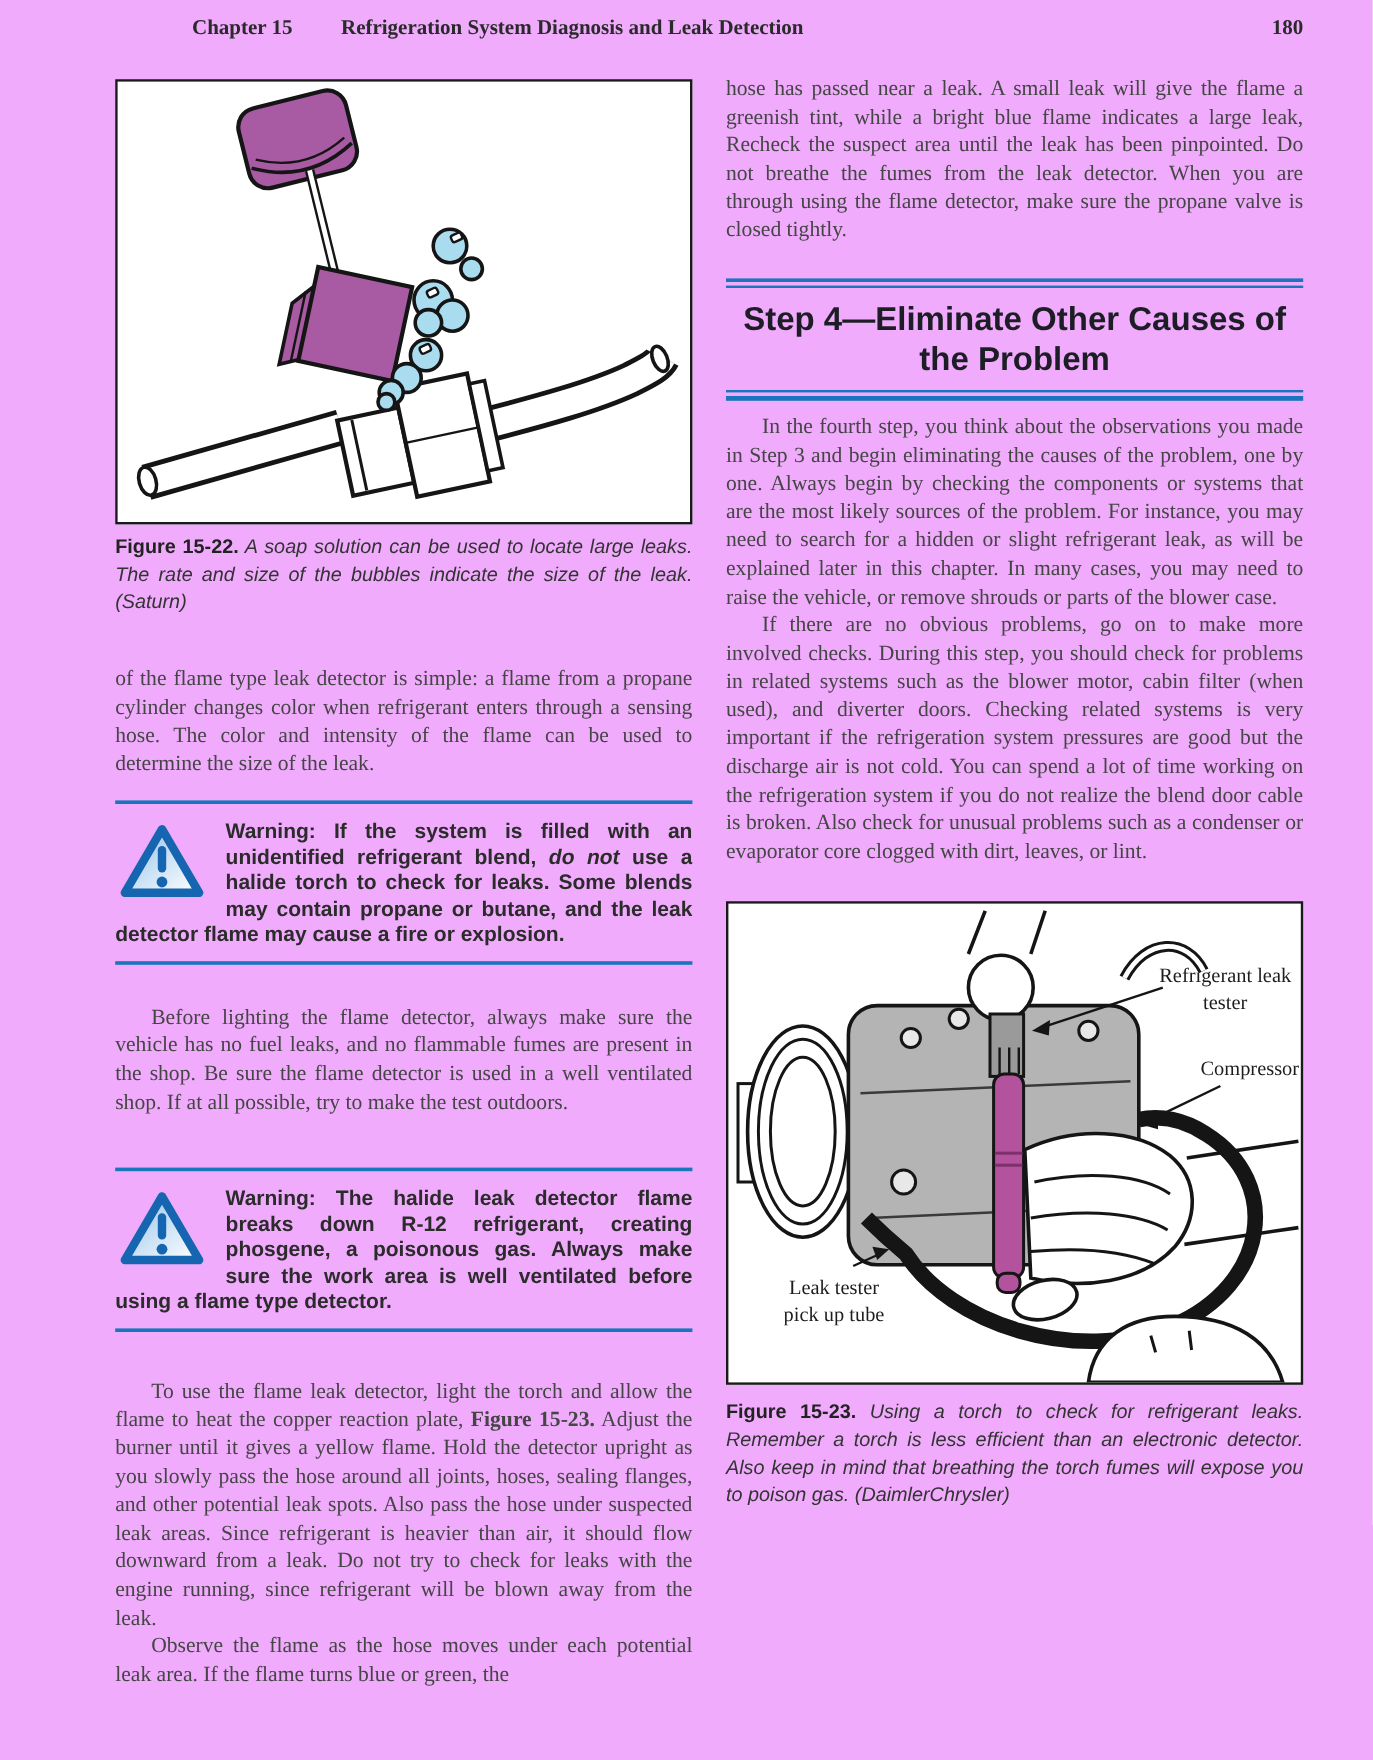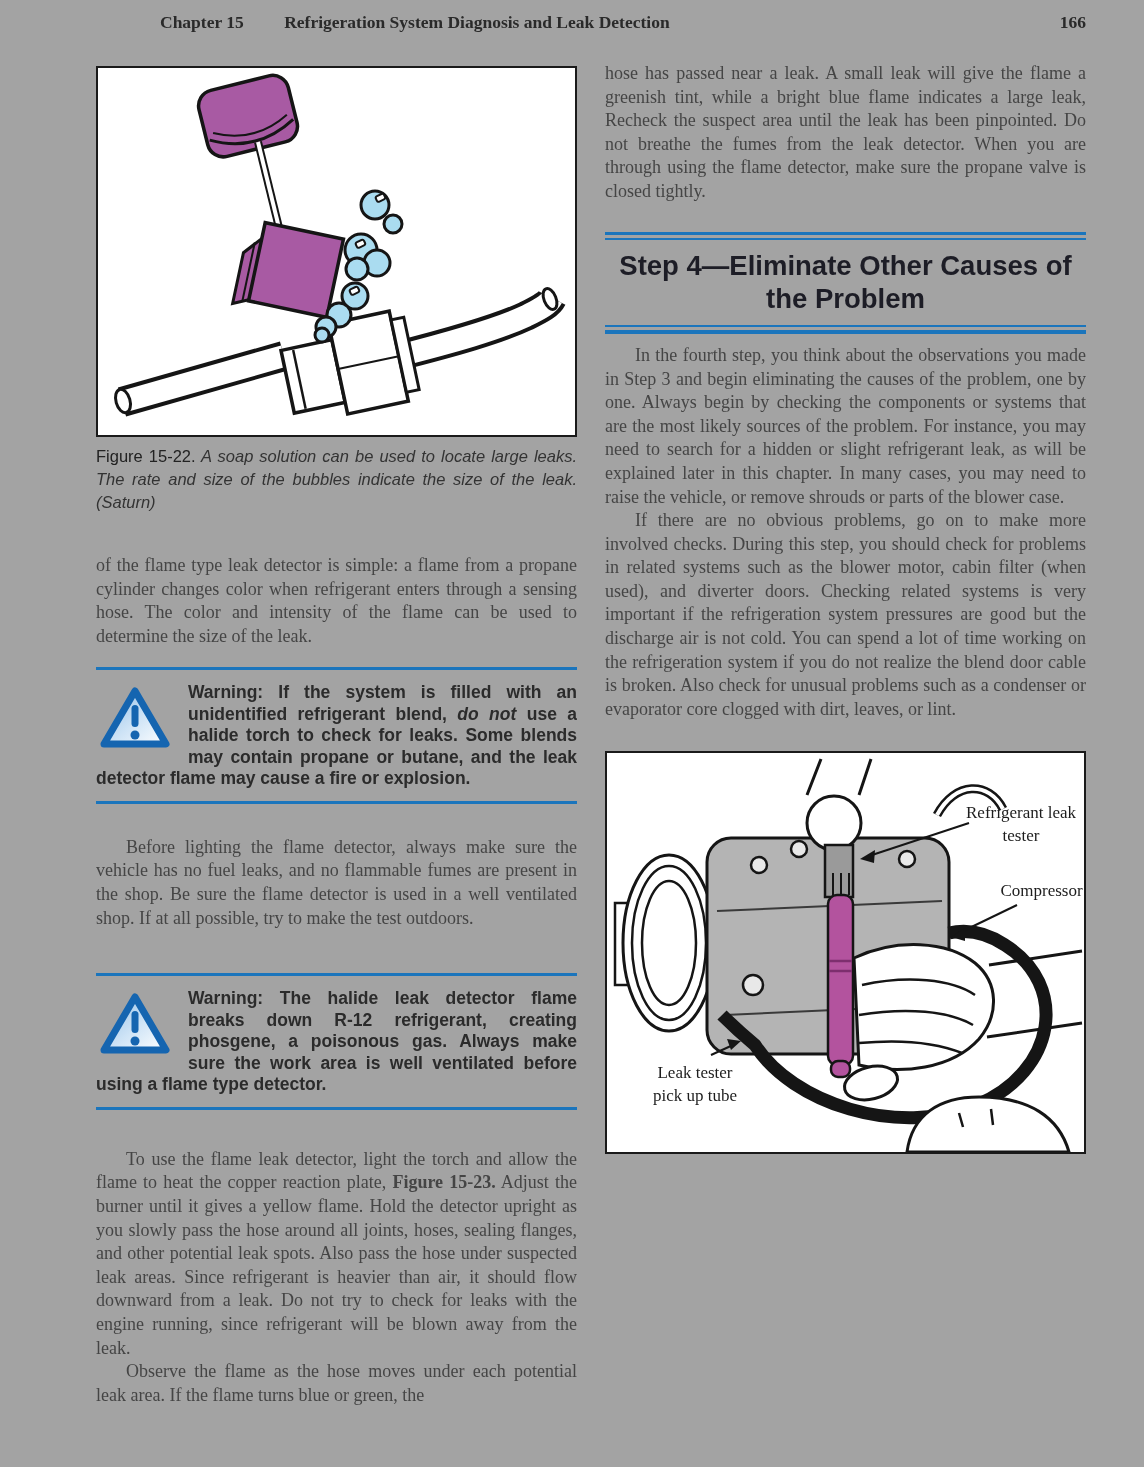--- a/index.html
+++ b/index.html
@@ -1,19 +1,19 @@
 <!DOCTYPE html>
 <html><head>
 <meta charset="utf-8">
 <style>
   * { margin:0; padding:0; box-sizing:border-box; }
   html,body { background:#ffffff; }
   .page {
     position:relative; width:1144px; height:1467px; margin:0 auto;
-    background:#a3a3a3; overflow:hidden;
+    background:#f0abfc; overflow:hidden;
     font-family:"Liberation Serif", serif; color:#454545;
   }
   
   .runhead {
     position:absolute; top:12px; left:96px; width:990px;
     font-family:"Liberation Serif", serif; font-weight:bold;
     font-size:17.5px; color:#2a2a2a;
   }
   .runhead .chapter { margin-left:64px; }
   .runhead .title   { margin-left:36px; }
@@ -37,21 +37,21 @@
   .fig22 { height:371px; }
   .fig23 { height:403px; margin-top:30px; }
   .figbox svg { position:absolute; left:0; top:0; width:100%; height:100%; }
 
   .caption {
     font-family:"Liberation Sans", sans-serif; font-style:italic;
     font-size:16.5px; line-height:23px; color:#333; text-align:justify;
   }
   .cap22 { margin-top:8px; }
   .cap23 { margin-top:12px; }
-  .caption b { font-style:normal; font-weight:normal; color:#222; }
+  .caption b { font-style:normal; font-weight:bold; color:#222; }
 
   
   .p-after-cap { margin-top:40px; }
   .warn1 { margin-top:19px; }
   .p-before-w2 { margin-top:32px; }
   .warn2 { margin-top:43px; }
   .p-after-w2 { margin-top:38px; }
 
   
   .warning {
@@ -86,21 +86,21 @@
   .lbl-pickup    { left:40px;  top:308px; width:96px;  }
 </style>
 </head>
 <body>
 
 <div class="page">
 
   <div class="runhead">
     <span class="chapter">Chapter 15</span>
     <span class="title">Refrigeration System Diagnosis and Leak Detection</span>
-    <span class="pageno">166</span>
+    <span class="pageno">180</span>
   </div>
 
   <div class="col col-left">
 
     <div class="figbox fig22">
       <svg viewBox="0 0 477 367">
 
         <path d="M24,334 L186,288" stroke="#151515" stroke-width="30" fill="none"></path>
         <path d="M24,334 L186,288" stroke="#ffffff" stroke-width="22" fill="none"></path>
         <ellipse cx="25" cy="333" rx="7" ry="12" fill="#ffffff" stroke="#151515" stroke-width="3" transform="rotate(-16 25 333)"></ellipse>
@@ -261,16 +261,19 @@
           <line x1="410" y1="152" x2="352" y2="180"></line>
           <polygon points="344,184 358,175 358,188" stroke="none"></polygon>
           <line x1="104" y1="302" x2="126" y2="292"></line>
           <polygon points="134,288 120,286 124,297" stroke="none"></polygon>
         </g>
       </svg>
       <div class="figlabel lbl-tester">Refrigerant leak tester</div>
       <div class="figlabel lbl-compressor">Compressor</div>
       <div class="figlabel lbl-pickup">Leak tester pick up tube</div>
     </div>
+    <div class="caption cap23">
+      <b>Figure 15-23.</b><span> Using a torch to check for refrigerant leaks. Remember a torch is less efficient than an electronic detector. Also keep in mind that breathing the torch fumes will expose you to poison gas. (DaimlerChrysler)</span>
+    </div>
 
   </div>
 
 </div>
 
 </body></html>

